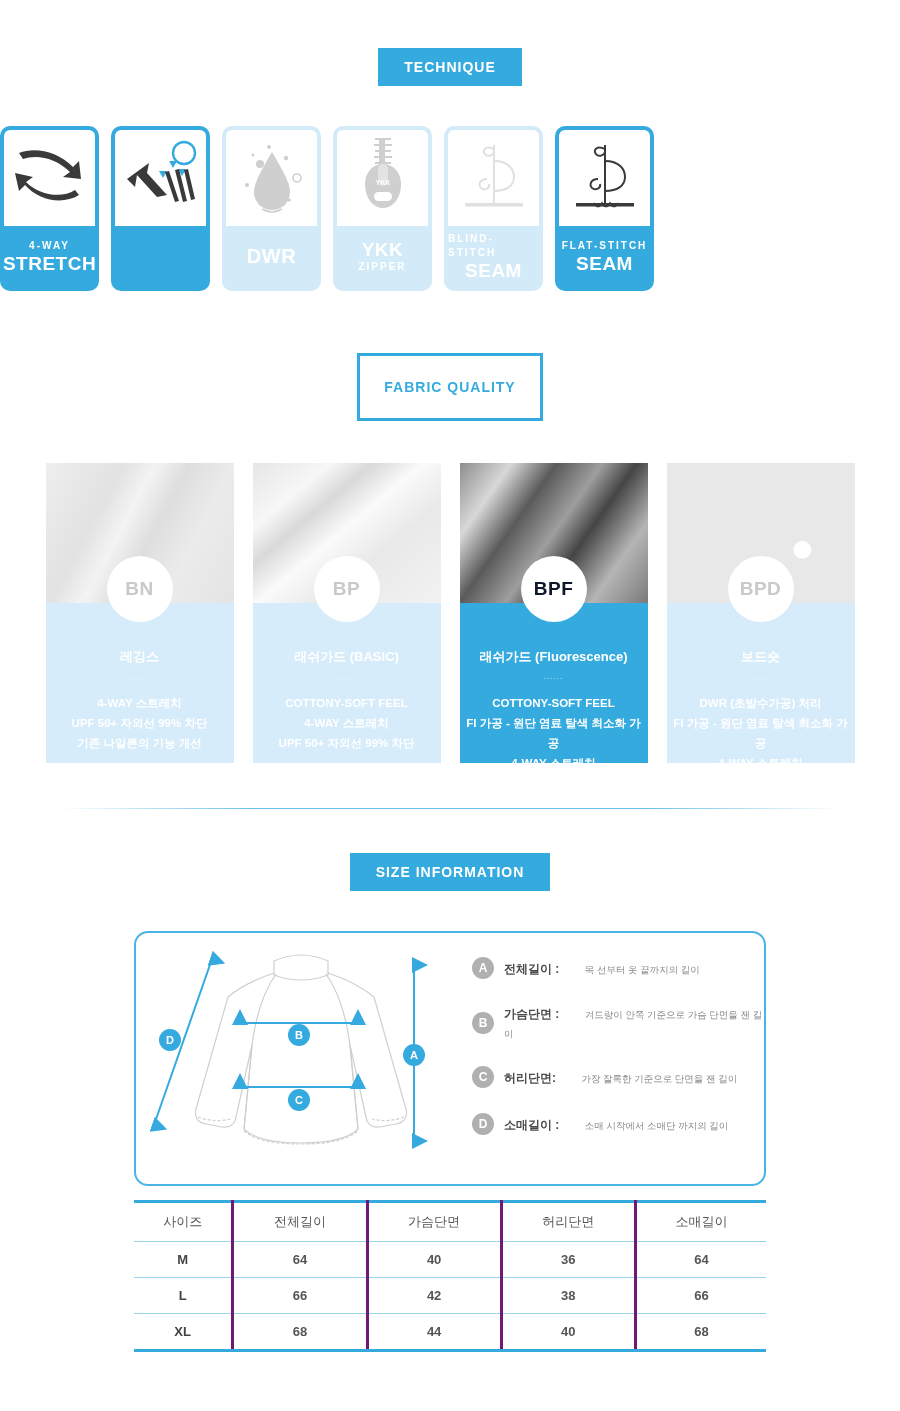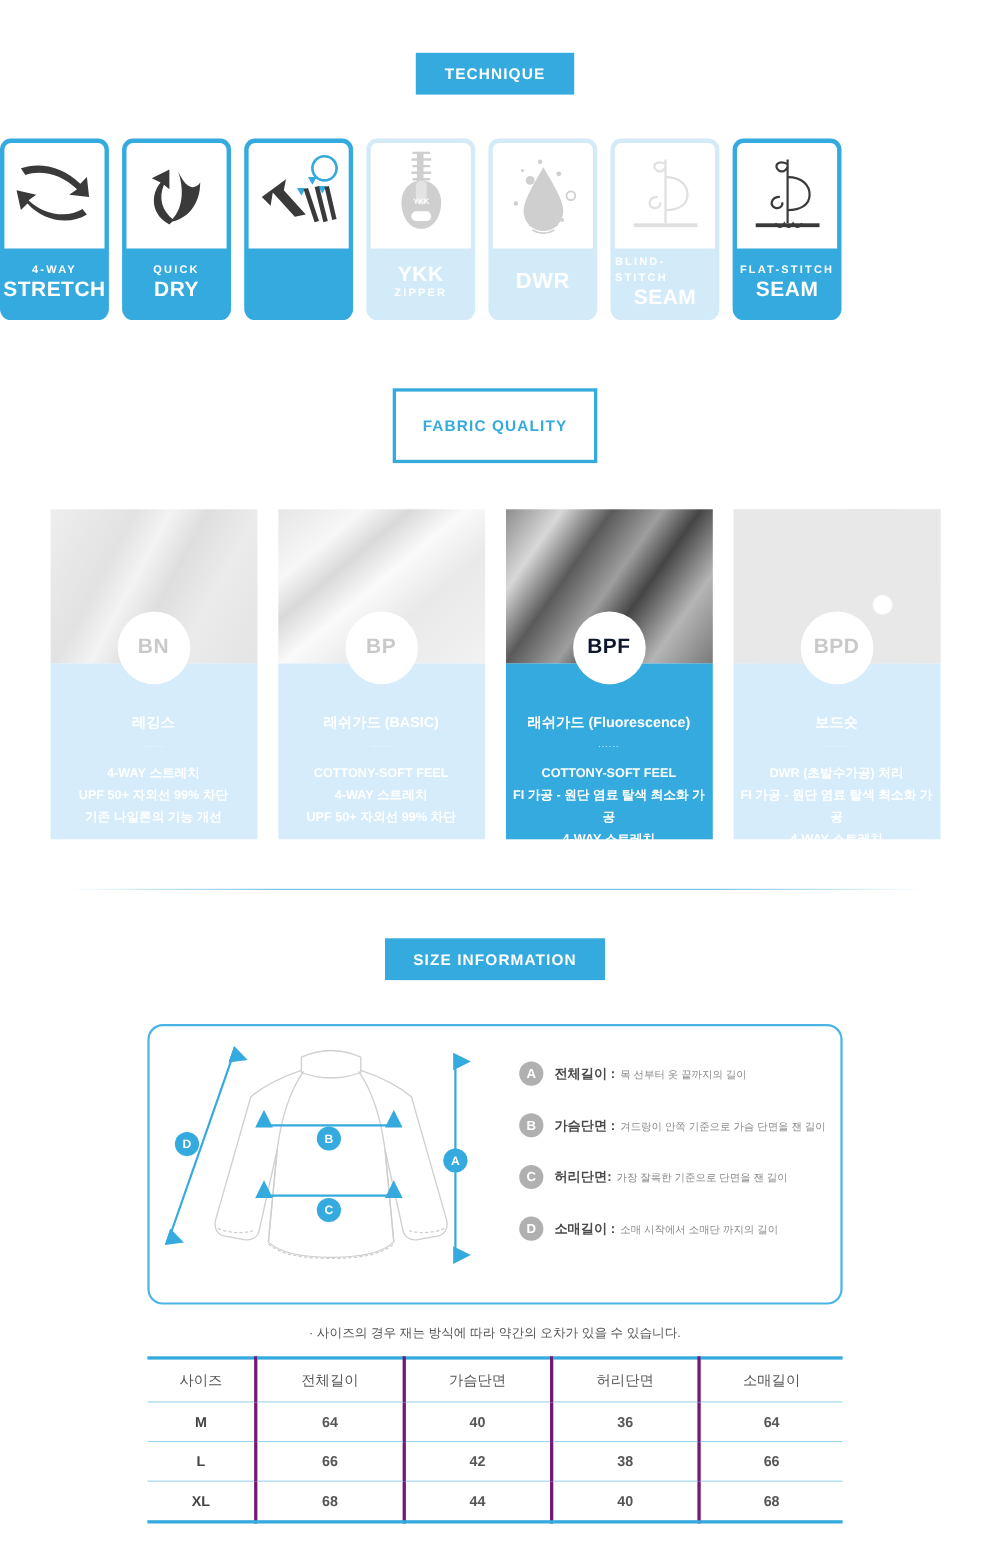--- a/index.html
+++ b/index.html
@@ -165,21 +165,21 @@
     display: flex; align-items: center; gap: 10px; margin-bottom: 25px;
   }
   .legend-badge {
     width: 22px; height: 22px; border-radius: 50%;
     background: #b0b0b0; color: #ffffff;
     font-size: 12px; font-weight: bold;
     display: flex; align-items: center; justify-content: center;
     flex: 0 0 auto;
   }
   .legend-key { font-size: 12px; font-weight: bold; color: #4a4a4a; }
-  .legend-val { font-size: 9.5px; color: #8a8a8a; }
+  .legend-val { font-size: 9.5px; color: #8a8a8a; margin-left: 21px; }
 
   .size-note {
     text-align: center;
     font-size: 11.5px;
     color: #555;
     margin-top: 18px;
   }
 
   table.size-table {
     width: 632px;
@@ -218,66 +218,34 @@
       </g>
           </svg>
         </div>
         <div class="tech-label">
           <div class="tech-small">4-WAY</div>
           <div class="tech-big">STRETCH</div>
         </div>
       </div>
       <div class="tech-tile">
         <div class="tech-icon">
-          <svg width="74" height="60" viewBox="0 0 74 60">
-            <g fill="#3a3a3a">
-        <path d="M30 56 C14 48 12 30 22 18 L14 14 L30 6 L30 24 L25 20 C20 32 23 44 34 52 Z"></path>
-        <path d="M38 8 C44 26 42 44 30 54 C46 52 58 38 58 18 C54 24 46 26 38 8 Z"></path>
-      </g>
-          </svg>
-        </div>
-        <div class="tech-label">
-          <div class="tech-small">QUICK</div>
-          <div class="tech-big">DRY</div>
-        </div>
-      </div>
-      <div class="tech-tile">
-        <div class="tech-icon">
           <svg width="80" height="78" viewBox="0 0 80 78">
         <circle cx="63" cy="14" r="11" fill="none" stroke="#35aade" stroke-width="2.4"></circle>
         <g fill="#35aade">
           <path d="M48 22 l8 0 l-4 7 z"></path>
               <path d="M38 32 l8 0 l-4 7 z"></path>
           <path d="M57 30 l8 0 l-4 7 z"></path>
         </g>
         <g fill="#3a3a3a">
           <path d="M6 40 L28 24 L26 34 L46 56 L36 58 L16 36 L14 48 Z"></path>
           <path d="M48 32 L58 62 L54 63 L44 33 Z"></path>
           <path d="M58 30 L66 62 L62 63 L54 31 Z"></path>
           <path d="M67 30 L74 60 L70 61 L63 31 Z"></path>
         </g>
       </svg>
-        </div>
-      </div>
-      <div class="tech-tile muted">
-        <div class="tech-icon">
-          <svg width="60" height="84" viewBox="0 0 60 84">
-        <g stroke="#cfcfcf" stroke-width="2.2" fill="none">
-          <path d="M22 3 h16 M21 9 h18 M22 15 h16 M21 21 h18 M22 27 h16"></path>
-        </g>
-        <rect x="26" y="2" width="6" height="30" fill="#cfcfcf"></rect>
-        <path d="M30 28 C40 28 48 36 48 48 C48 62 40 72 30 72 C20 72 12 62 12 48 C12 36 20 28 30 28 Z" fill="#cfcfcf"></path>
-        <rect x="25" y="28" width="10" height="22" rx="5" fill="#e3e3e3"></rect>
-        <rect x="21" y="56" width="18" height="9" rx="4.5" fill="#ffffff"></rect>
-        <text x="30" y="49" text-anchor="middle" font-size="7" font-weight="bold" fill="#ffffff" font-family="Liberation Sans, sans-serif">YKK</text>
-      </svg>
-        </div>
-        <div class="tech-label">
-          <div class="tech-big">YKK</div>
-          <div class="tech-small">ZIPPER</div>
         </div>
       </div>
       <div class="tech-tile muted">
         <div class="tech-icon">
           <svg width="78" height="80" viewBox="0 0 78 80">
         <g fill="#cfcfcf">
           <path d="M39 14 C52 36 57 46 57 54 A18 18 0 0 1 21 54 C21 46 26 36 39 14 Z"></path>
         </g>
         <g fill="none" stroke="#cfcfcf" stroke-width="1.6">
           <path d="M26 66 q13 8 26 0"></path>
@@ -289,20 +257,38 @@
               <circle cx="53" cy="20" r="2.2"></circle>
           <circle cx="36" cy="9" r="2"></circle>
               <circle cx="14" cy="47" r="2"></circle>
           <circle cx="56" cy="62" r="1.8"></circle>
               <circle cx="20" cy="17" r="1.4"></circle>
         </g>
       </svg>
         </div>
         <div class="tech-label">
           <div class="tech-single">DWR</div>
+        </div>
+      </div>
+      <div class="tech-tile muted">
+        <div class="tech-icon">
+          <svg width="60" height="84" viewBox="0 0 60 84">
+        <g stroke="#cfcfcf" stroke-width="2.2" fill="none">
+          <path d="M22 3 h16 M21 9 h18 M22 15 h16 M21 21 h18 M22 27 h16"></path>
+        </g>
+        <rect x="26" y="2" width="6" height="30" fill="#cfcfcf"></rect>
+        <path d="M30 28 C40 28 48 36 48 48 C48 62 40 72 30 72 C20 72 12 62 12 48 C12 36 20 28 30 28 Z" fill="#cfcfcf"></path>
+        <rect x="25" y="28" width="10" height="22" rx="5" fill="#e3e3e3"></rect>
+        <rect x="21" y="56" width="18" height="9" rx="4.5" fill="#ffffff"></rect>
+        <text x="30" y="49" text-anchor="middle" font-size="7" font-weight="bold" fill="#ffffff" font-family="Liberation Sans, sans-serif">YKK</text>
+      </svg>
+        </div>
+        <div class="tech-label">
+          <div class="tech-big">YKK</div>
+          <div class="tech-small">ZIPPER</div>
         </div>
       </div>
       <div class="tech-tile muted">
         <div class="tech-icon">
           <svg width="70" height="78" viewBox="0 0 70 78">
           <g fill="none" stroke="#e0e0e0" stroke-width="2">
             <path d="M35 6 L35 64"></path>
             <path d="M35 10 C26 6 22 12 27 16 C30 18 34 16 35 13"></path>
             <path d="M35 22 C49 22 55 30 55 38 C55 47 47 52 35 52"></path>
             <path d="M28 40 C20 40 18 48 24 50 C28 51 31 48 30 45"></path>
@@ -508,21 +494,20 @@
      <span class="legend-val">가장 잘록한 기준으로 단면을 잰 길이</span></span>
         </div>
         <div class="legend-item">
           <span class="legend-badge">D</span>
      <span><span class="legend-key">소매길이 :</span>
      <span class="legend-val">소매 시작에서 소매단 까지의 길이</span></span>
         </div>
       </div>
   </div>
 
-  <div class="size-note">· 사이즈의 경우 재는 방식에 따라 약간의 오차가 있을 수 있습니다.</div>
 
   <table class="size-table">
     <thead>
       <tr id="size-head-row">
           <th>사이즈</th>
           <th>전체길이</th>
           <th>가슴단면</th>
           <th>허리단면</th>
           <th>소매길이</th>
         </tr>

